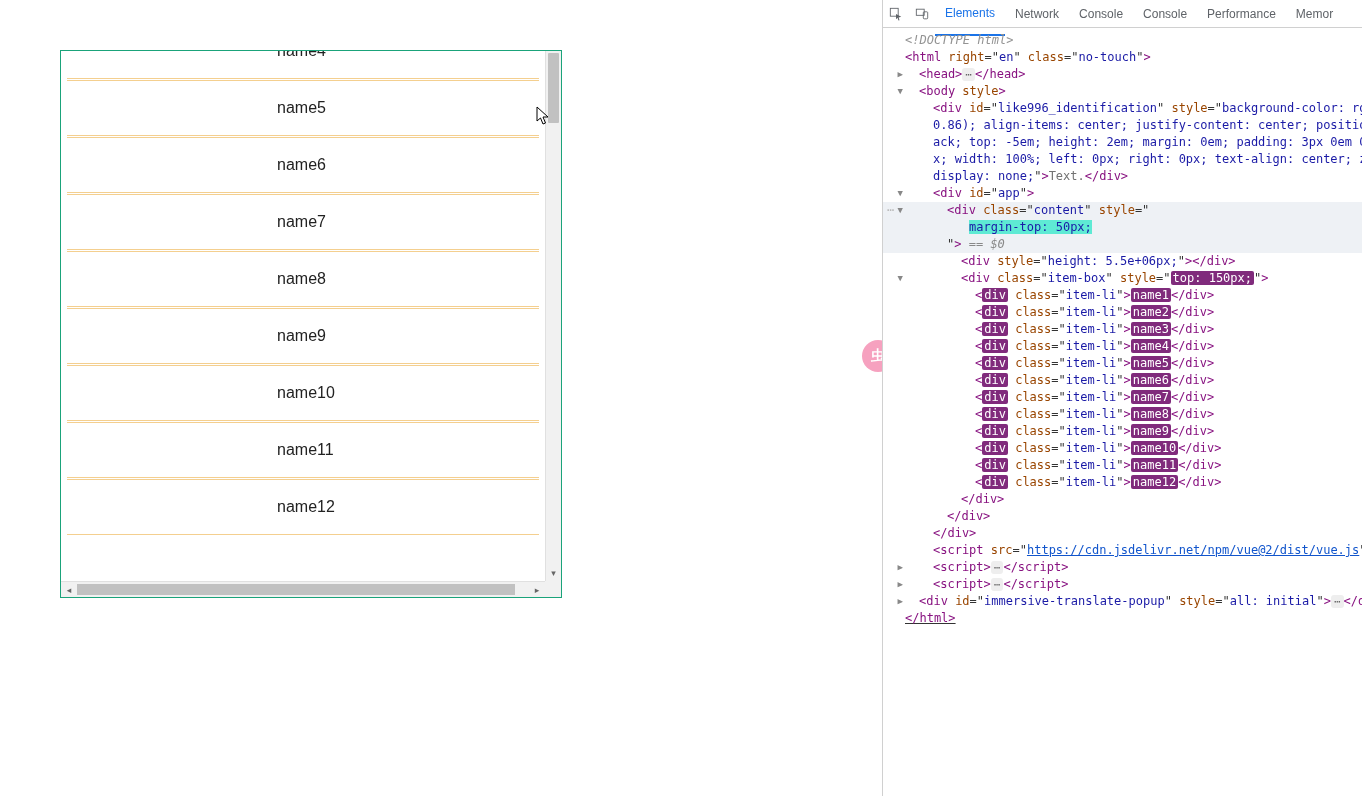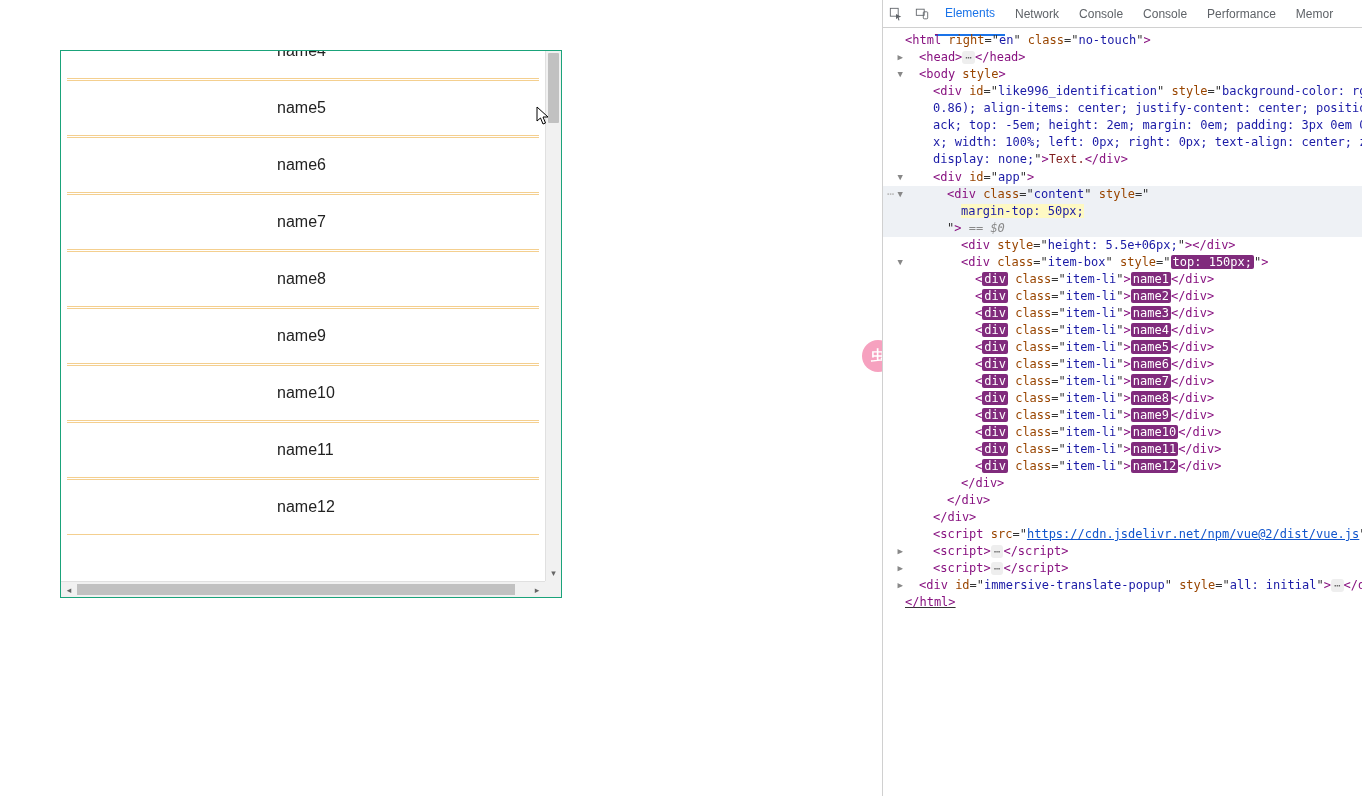--- a/index.html
+++ b/index.html
@@ -48,25 +48,25 @@
   .dt-tabs { display:flex; height:44px; }
   .dt-tab { padding:0 10px; display:flex; align-items:center; cursor:pointer; font-size:12px; color:#5f6368; }
   .dt-tab.active { color:#1a73e8; border-bottom:2px solid #1a73e8; }
 
   .dt-dom { font-family:Menlo,Consolas,monospace; font-size:12px; line-height:17px; padding:4px 0 40px 0; overflow:hidden; }
   .ln { white-space:pre; padding:0 6px 0 22px; position:relative; }
   .ln .tw { position:absolute; left:0; width:20px; text-align:right; color:#888; font-size:9px; user-select:none; }
   .tag  { color:#881280; }
   .attr { color:#994500; }
   .val  { color:#1a1aa6; }
-  .txt  { color:#7f1d1d;font-family:Liberation Mono, monospace; }
+  .txt  { color:#737373; }
   .gray { color:#939393; font-style:italic; }
   .link { color:#1155cc; text-decoration:underline; }
   .eq0  { color:#888; font-style:italic; }
-  .hl   { background:#fef9c3; }
+  .hl   { background:#5eead4;margin-left:8px; }
   .hl-row { background:#eef1f5; }
   .hiword { background:#802b7c; color:#fff; border-radius:2px; padding:0 2px; }
   .chip { display:inline-block; background:#eee; border-radius:3px; padding:0 3px; color:#666; font-size:11px; line-height:13px; vertical-align:middle; }
   .gutter-dots{position:absolute;left:4px;color:#bbb;font-size:12px;}
 </style>
 </head>
 <body>
 
 <div class="left-viewport">
   <div class="vp-inner" id="vpInner">
@@ -138,20 +138,21 @@
         <div class="dt-tab active">Elements</div>
         <div class="dt-tab">Network</div>
         <div class="dt-tab">Console</div>
         <div class="dt-tab">Console</div>
         <div class="dt-tab">Performance</div>
         <div class="dt-tab">Memor</div>
       </div>
   </div>
 
   <div class="dt-dom" id="dtDom">
+      <div class="ln" style="padding-left: 22px;"><span class="gray">&lt;!DOCTYPE html&gt;</span></div>
       <div class="ln" style="padding-left: 22px;"><span class="tag">&lt;html</span> <span class="attr">right</span>="<span class="val">en</span>" <span class="attr">class</span>="<span class="val">no-touch</span>"<span class="tag">&gt;</span></div>
       <div class="ln" style="padding-left: 36px;"><span class="tw">▶</span><span class="tag">&lt;head&gt;</span><span class="chip">⋯</span><span class="tag">&lt;/head&gt;</span></div>
       <div class="ln" style="padding-left: 36px;"><span class="tw">▼</span><span class="tag">&lt;body</span> <span class="attr">style</span><span class="tag">&gt;</span></div>
       <div class="ln" style="padding-left: 50px;"><span class="tag">&lt;div</span> <span class="attr">id</span>="<span class="val">like996_identification</span>" <span class="attr">style</span>="<span class="val">background-color: rgba(211,</span></div>
       <div class="ln" style="padding-left: 50px;"><span class="val">0.86); align-items: center; justify-content: center; position: fixe</span></div>
       <div class="ln" style="padding-left: 50px;"><span class="val">ack; top: -5em; height: 2em; margin: 0em; padding: 3px 0em 0em; fon</span></div>
       <div class="ln" style="padding-left: 50px;"><span class="val">x; width: 100%; left: 0px; right: 0px; text-align: center; z-index:</span></div>
       <div class="ln" style="padding-left: 50px;"><span class="val">display: none;</span>"<span class="tag">&gt;</span><span class="txt">Text.</span><span class="tag">&lt;/div&gt;</span></div>
       <div class="ln" style="padding-left: 50px;"><span class="tw">▼</span><span class="tag">&lt;div</span> <span class="attr">id</span>="<span class="val">app</span>"<span class="tag">&gt;</span></div>
       <div class="ln hl-row" style="padding-left: 64px;"><span class="gutter-dots">⋯</span><span class="tw">▼</span><span class="tag">&lt;div</span> <span class="attr">class</span>="<span class="val">content</span>" <span class="attr">style</span>="</div>

